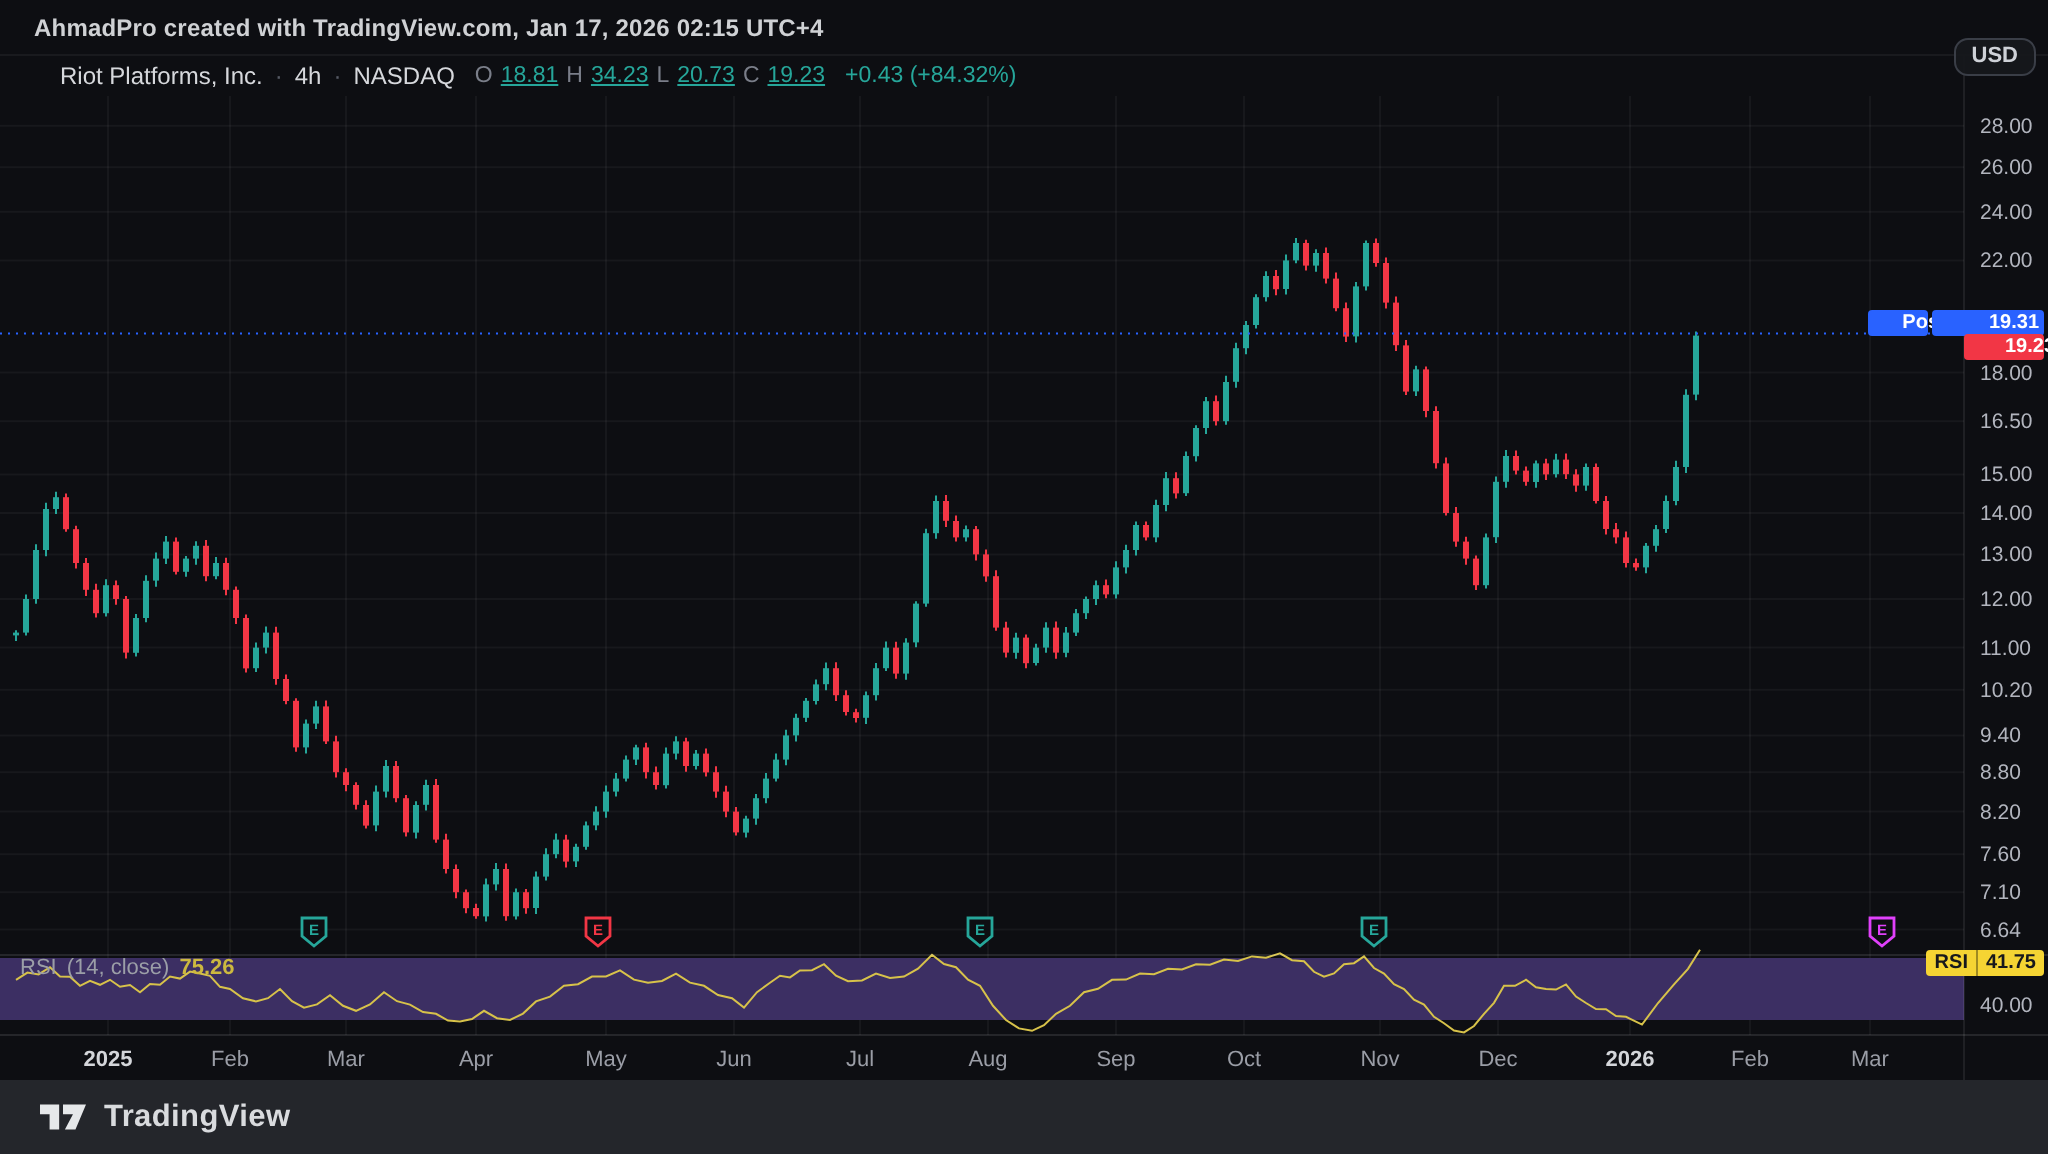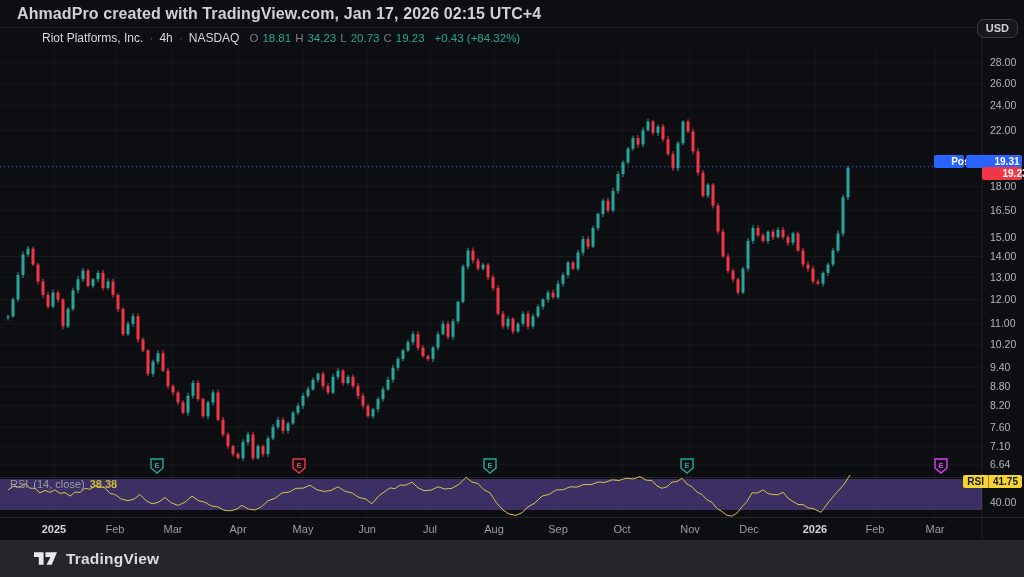--- a/index.html
+++ b/index.html
@@ -3,28 +3,28 @@
 <meta charset="utf-8">
 <style>
   * { margin:0; padding:0; box-sizing:border-box; }
   html,body { width:1024px; height:577px; background:#0d0e12; overflow:hidden;
               font-family:"Liberation Sans", sans-serif; }
   #stage { position:relative; width:1024px; height:577px; background:#0d0e12; }
   #chart-svg { position:absolute; left:0; top:0; }
 
   .header-bar { position:absolute; left:0; top:0; width:1024px; height:28px;
     border-bottom:1px solid rgba(255,255,255,0.05); display:flex; align-items:center; }
-  .header-note { margin-left:17px; font-size:16px; font-weight:700; color:#cfd1d4; letter-spacing:.1px; }
+  .header-note { margin-left:17px; font-size:12px; font-weight:700; color:#cfd1d4; letter-spacing:.1px; }
 
   .legend-row { position:absolute; left:30px; top:31px; display:flex; align-items:center;
-    gap:6px; font-size:12px; color:#d6d8dc; white-space:nowrap;margin-left:12px; }
+    gap:6px; font-size:12px; color:#d6d8dc; white-space:nowrap; }
   .legend-sep { color:#565a64; }
   .ohlc { display:flex; gap:4px; font-size:11.5px; margin-left:4px; }
   .ohlc .k { color:#7a7e89; }
-  .ohlc .v { color:#26a69a; }
+  .ohlc .v { color:#26a69a;text-decoration:underline; }
   .legend-change { font-size:11.5px; color:#26a69a; margin-left:4px; }
 
   .usd-button { position:absolute; top:19px; right:6px; padding:2px 8px 3px;
     border:1px solid #3a3e47; border-radius:7px; background:rgba(22,24,28,.95);
     color:#ced1d7; font-size:11px; font-weight:700; cursor:pointer;margin-left:39px; }
 
   .post-group { position:absolute; top:155px; right:2px; display:flex; gap:2px; }
   .pill { height:13px; display:flex; align-items:center; justify-content:center;
     border-radius:2px; font-size:10px; font-weight:700; color:#fff;padding-left:26px; }
   .pill.post-badge { width:30px; background:#2962ff; }
@@ -35,21 +35,21 @@
     font-size:11px; color:#9b9ea7; align-items:center; z-index:3; }
   .rsi-legend .rsi-value { color:#cdb93f; font-weight:700; }
 
   .rsi-badge { position:absolute; top:475px; right:2px; display:flex; height:13px;
     border-radius:2px; overflow:hidden; font-size:10px; font-weight:700; color:#17181c; z-index:3; }
   .rsi-badge .seg { background:#f6d capitalize; }
   .rsi-badge .seg { display:flex; align-items:center; padding:0 4px; background:#f5d433; }
   .rsi-badge .seg.first { border-right:1px solid rgba(0,0,0,.35); }
 
   .bottom-bar { position:absolute; left:0; top:540px; width:1024px; height:37px;
-    background:#24262b; display:flex; align-items:center; padding-left:34px; gap:9px; }
+    background:#24262b; display:flex; align-items:center; padding-left:20px; gap:9px; }
   .brand-text { font-size:15.5px; font-weight:700; color:#d9dbde; letter-spacing:.2px; }
 </style>
 </head>
 <body>
 
 <div id="stage">
 
   <svg id="chart-svg" width="1024" height="577">
       <g>
         <line x1="54" y1="48" x2="54" y2="517.5" stroke="rgba(255,255,255,0.045)" stroke-width="1"></line>
@@ -513,21 +513,21 @@
 
   <div class="post-group">
     <span class="pill post-badge">Post</span>
     <span class="pill post-price">19.31</span>
   </div>
   <span class="pill last-pill">19.23</span>
 
   <div class="rsi-legend">
     <span>RSI</span>
     <span>(14, close)</span>
-    <span class="rsi-value">38.38</span>
+    <span class="rsi-value">75.26</span>
   </div>
 
   <div class="rsi-badge">
     <span class="seg first">RSI</span>
     <span class="seg">41.75</span>
   </div>
 
   <div class="bottom-bar">
     <svg width="23" height="19" viewBox="0 0 24 19">
       <polygon points="0,3 10,3 10,16 5,16 5,8 0,8" fill="#e6e8ea"></polygon>

